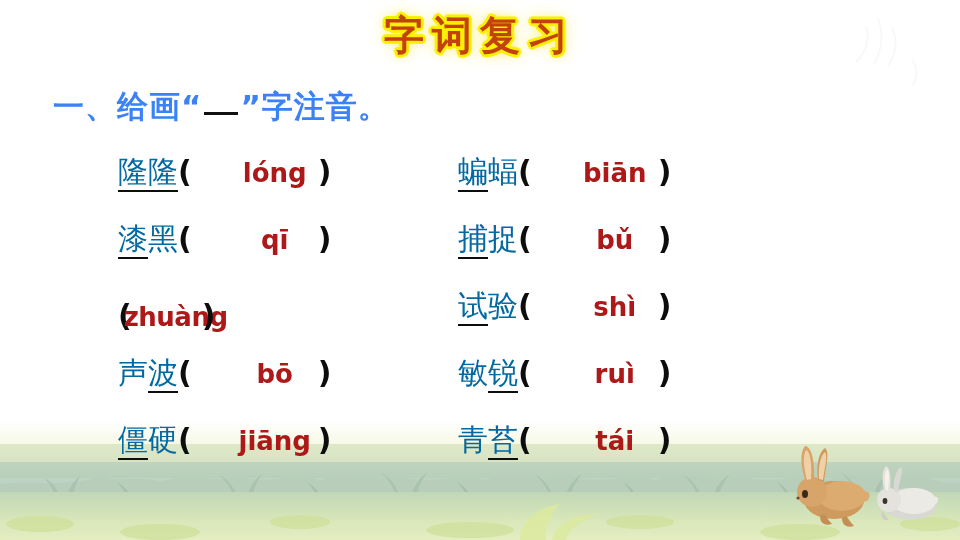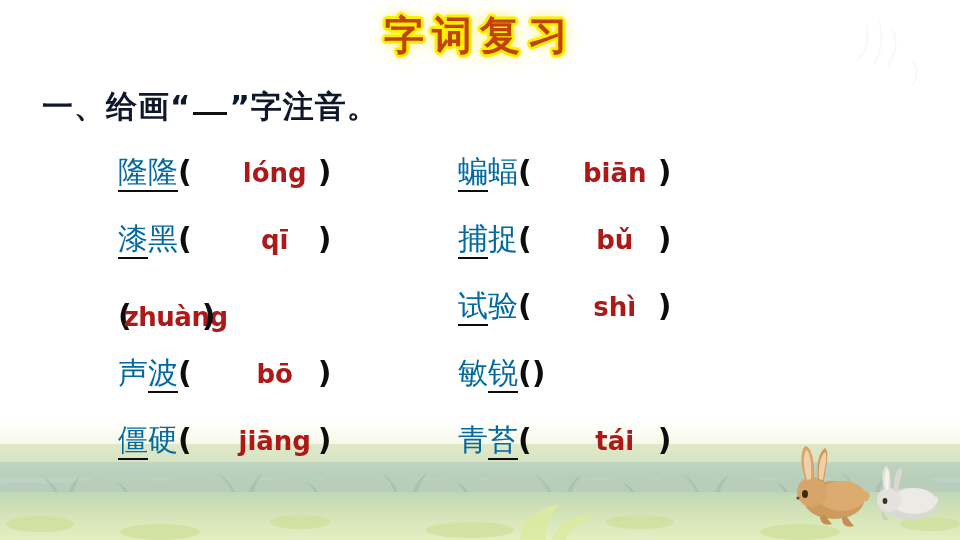--- a/index.html
+++ b/index.html
@@ -103,24 +103,24 @@
       -3px  0   0 #fbf000,  3px  0   0 #fbf000,
        0   -3px 0 #fbf000,  0    3px 0 #fbf000,
        0 0 10px rgba(250,232,60,0.95),
        0 0 18px rgba(250,232,60,0.65);
   }
 
   
   .heading {
     position: absolute;
     top: 86px;
-    left: 42px;
+    left: 53px;
     font-size: 31px;
     font-weight: 700;
-    color: #0f172a;
+    color: #3b82f6;
     letter-spacing: 1px;
     white-space: nowrap;
   }
   .heading .mark-underscore {
     display: inline-block;
     border-bottom: 3px solid #111111;
     width: 34px;
     vertical-align: 2px;
     margin: 0 2px;
   }
@@ -323,20 +323,21 @@
       <div class="word-row">
         <div class="word-cell left">
           <span class="hanzi"><span>声</span><span class="ul">波</span></span>
           <span class="paren">(</span>
           <span class="pinyin w-normal">bō</span>
           <span class="paren">)</span>
         </div>
         <div class="word-cell right">
           <span class="hanzi"><span>敏</span><span class="ul">锐</span></span>
           <span class="paren">(</span>
+          <span class="pinyin w-normal">ruì</span>
           <span class="paren">)</span>
         </div>
       </div>
       <div class="word-row">
         <div class="word-cell left">
           <span class="hanzi"><span class="ul">僵</span><span>硬</span></span>
           <span class="paren">(</span>
           <span class="pinyin w-normal">jiāng</span>
           <span class="paren">)</span>
         </div>

